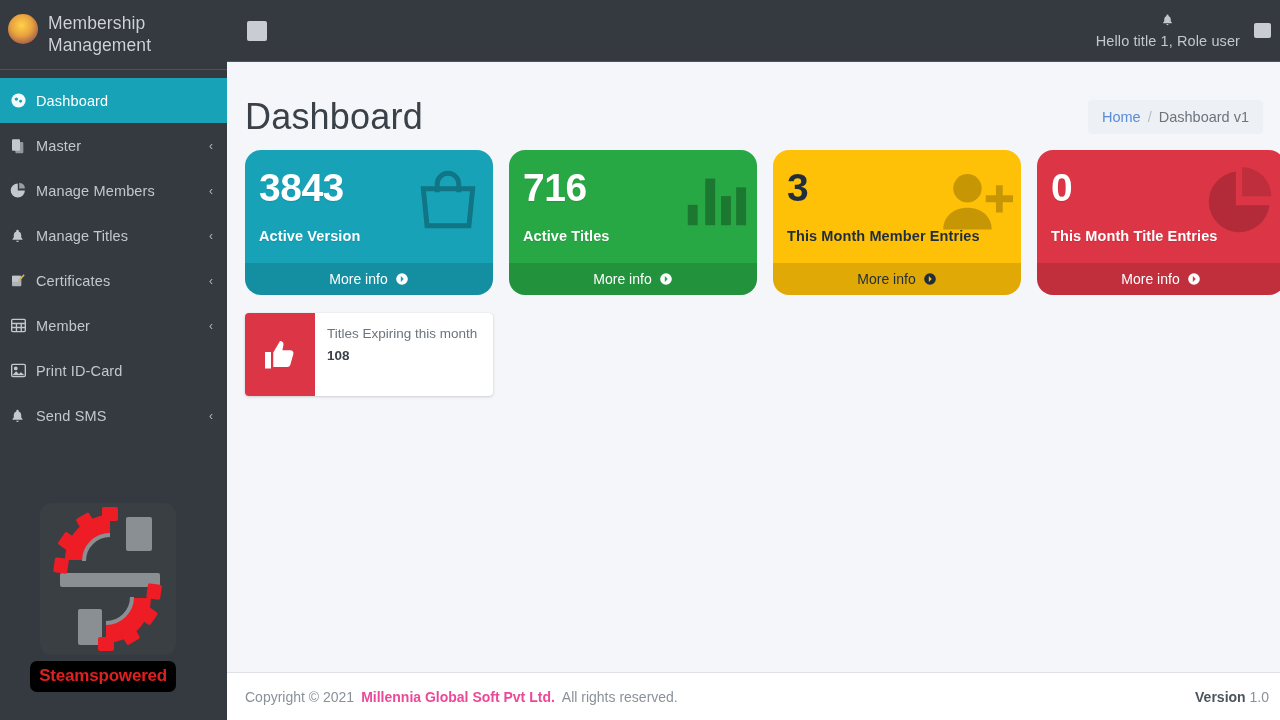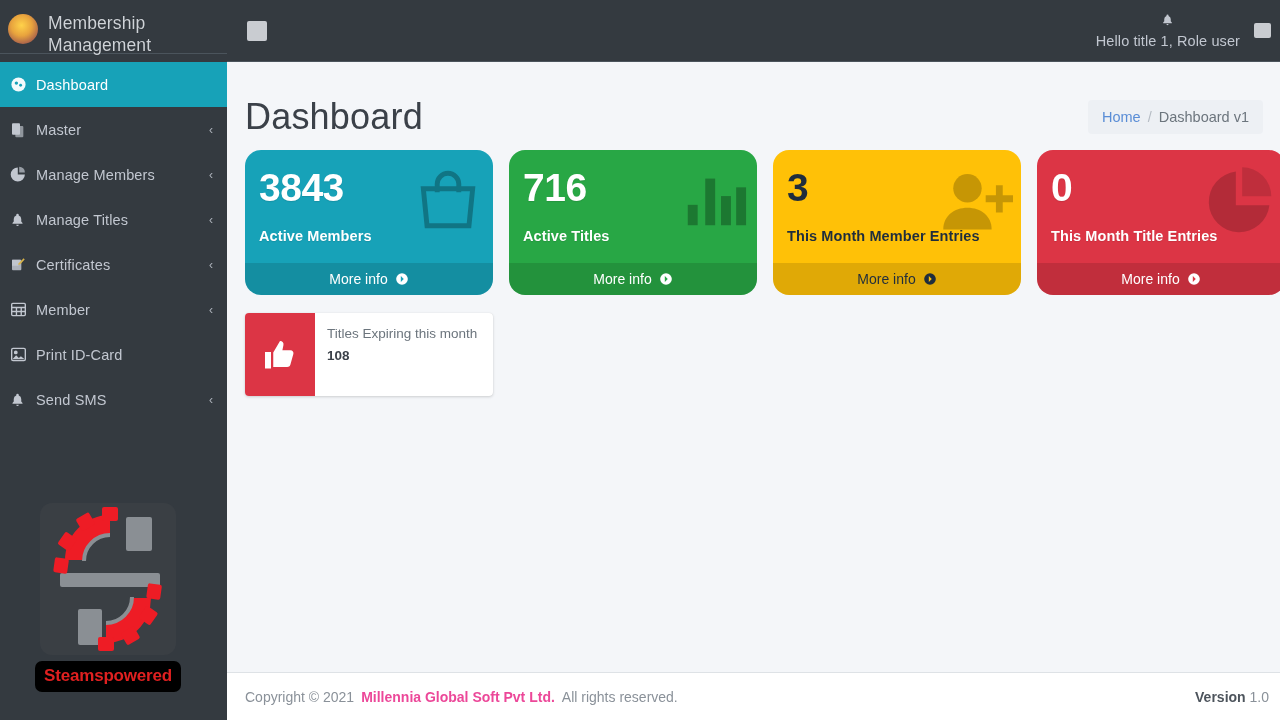--- a/index.html
+++ b/index.html
@@ -10,21 +10,21 @@
     background: #f4f6f9;
   }
   .app { position: relative; width: 1280px; height: 720px; display: flex; }
 
   
   .sidebar {
     width: 227px; flex: 0 0 227px; height: 720px;
     background: #343a40; position: relative; overflow: hidden;
   }
   .brand {
-    height: 54px; display: flex; align-items: flex-start; gap: 10px;
+    height: 70px; display: flex; align-items: flex-start; gap: 10px;
     padding: 12px 10px 0 8px;
     border-bottom: 1px solid #4b545c;
   }
   .avatar {
     width: 30px; height: 30px; flex: 0 0 30px; border-radius: 50%;
     background: radial-gradient(circle at 45% 38%, #ffd24a 0%, #e8a33d 42%, #b0694a 72%, #5d4038 100%);
     filter: blur(0.4px);
     margin-top: 2px;
   }
   .brand-title {
@@ -46,21 +46,21 @@
   .nav-item .label { flex: 1 1 auto; letter-spacing: .15px; }
   .nav-item .chev { font-size: 12px; opacity: .85; margin-left: auto; }
   .nav-item.active {
     background: #17a2b8; color: #fff; border-radius: 0;
   }
   .nav-item.active .ico { color: #fff; }
 
   
   .watermark {
     position: absolute; left: 40px; top: 503px; width: 136px;
-    display: flex; flex-direction: column; align-items: center;
+    display: flex; flex-direction: column; align-items: flex-end;
   }
   .wm-box {
     width: 136px; height: 152px; border-radius: 12px;
     background: #3a3f44; position: relative; overflow: hidden;
   }
   .wm-label {
     margin-top: 6px; background: #000; color: #e02020;
     font-weight: bold; font-size: 17px; letter-spacing: -.2px;
     padding: 5px 9px 6px; border-radius: 7px; white-space: nowrap;
   }
@@ -338,21 +338,21 @@
       </div>
     </div>
 
     <div class="content-body">
 
       <div class="cards soft">
 
         <div class="card teal">
           <div class="card-body">
             <div class="card-num">3843</div>
-            <div class="card-label">Active Members</div>
+            <div class="card-label">Active Version</div>
             <div class="card-icon">
               <svg width="74" height="74" viewBox="0 0 24 24" fill="none" stroke="currentColor" stroke-width="1.6">
                   <path d="M4 8h16l-1.2 12H5.2z"></path>
                   <path d="M8.5 9.2V6.5a3.5 3.5 0 0 1 7 0v2.7"></path>
                 </svg>
             </div>
           </div>
           <div class="card-footer">
             <span>More info</span>
             <span>

